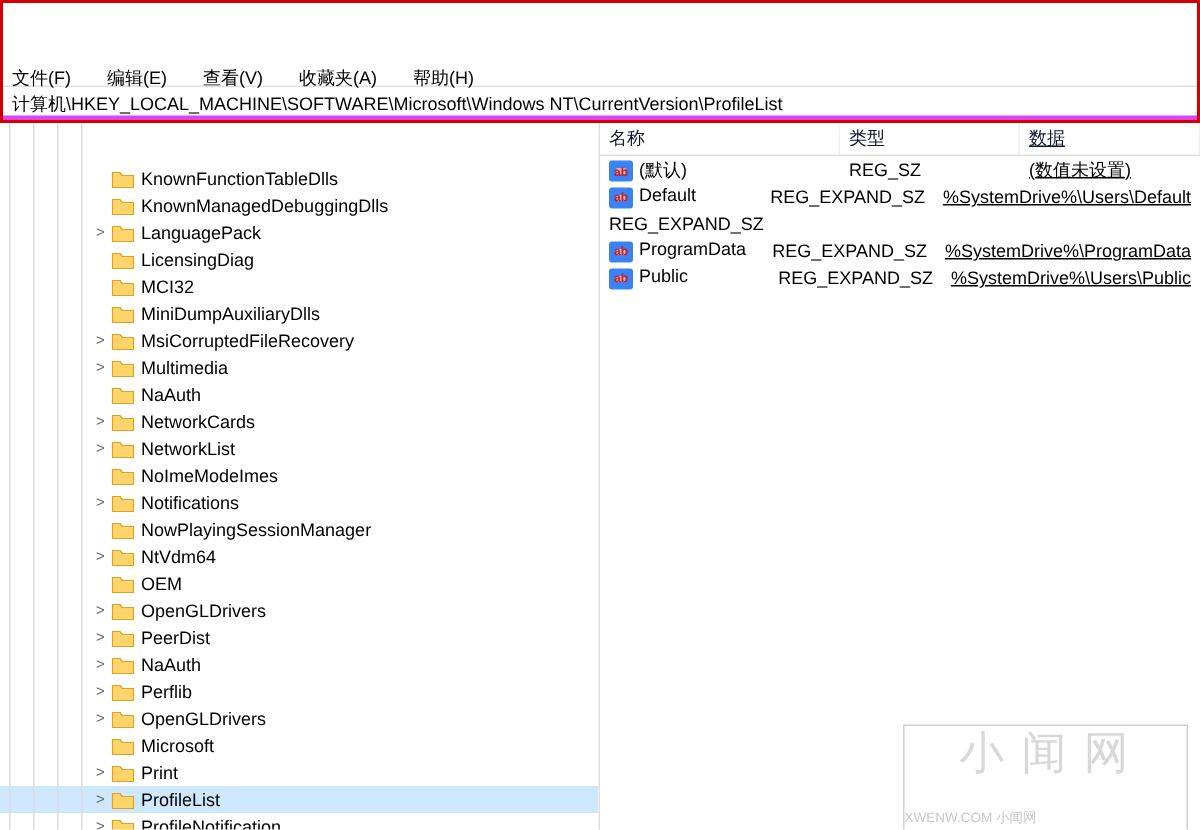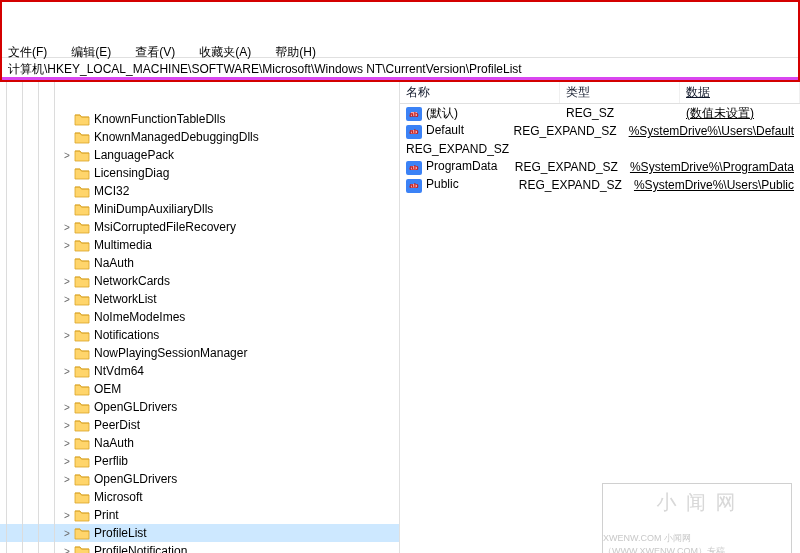--- a/index.html
+++ b/index.html
@@ -129,21 +129,21 @@
     border: 1px solid #d0d0d0;
     color: #d8d8d8;
     font-size: 24px;
     display: flex;
     flex-direction: column;
     justify-content: center;
     align-items: center;
     pointer-events: none;
     background: rgba(255,255,255,0.2);
   }
-  .watermark .wm-big { font-size: 20px; letter-spacing: 2px; }
+  .watermark .wm-big { font-size: 30px; letter-spacing: 2px; font-family: Liberation Serif, serif; }
   .watermark .wm-small { font-size: 9px; color: #c8c8c8; margin-top: 16px; }
 </style>
 </head>
 <body>
 
 <div class="highlight-wrapper">
   <div class="menubar">
     <span>文件(F)</span>
     <span>编辑(E)</span>
     <span>查看(V)</span>

